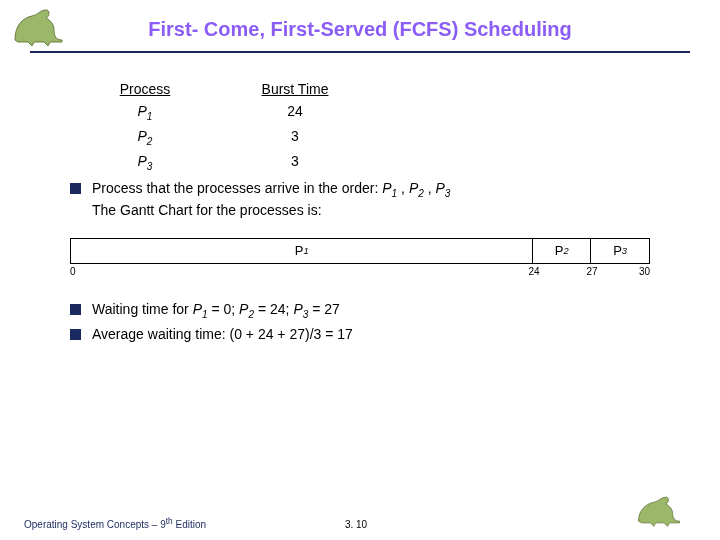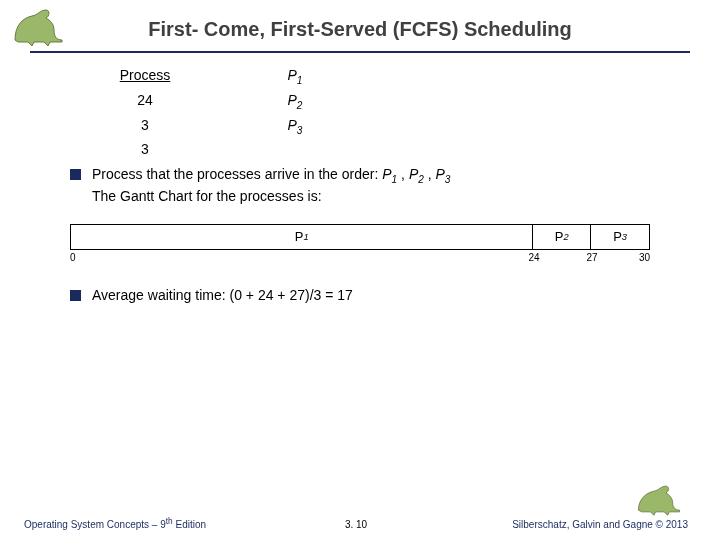--- a/index.html
+++ b/index.html
@@ -14,38 +14,38 @@
   }
   .header {
     position: relative;
     padding: 18px 30px 6px 30px;
     display: flex;
     align-items: center;
   }
   .header-title {
     font-size: 20px;
     font-weight: bold;
-    color: #404040;
+    color: #8b5cf6;
     flex: 1;
     text-align: center;
   }
   .dino-top {
     position: absolute;
     left: 10px;
     top: 6px;
     width: 60px;
     height: 42px;
   }
   .hr {
     margin: 4px 30px 0 30px;
     border: none;
     border-top: 2px solid #1a2a5e;
   }
   .content {
-    padding: 14px 70px 0 70px;
+    padding: 28px 70px 0 70px;
     font-size: 14px;
   }
   .proc-table {
     margin: 0 auto 8px auto;
     display: grid;
     grid-template-columns: 150px 150px;
     text-align: center;
     row-gap: 6px;
   }
   .proc-table .th { text-decoration: underline; }
@@ -114,20 +114,21 @@
     <path class="dino-shape" d="M5 34 C5 20 12 12 22 10 C28 9 30 4 36 4 C40 4 40 10 36 12 C40 14 44 18 44 24 C44 30 46 34 52 34 L52 36 L40 36 L38 40 L34 36 L24 36 L22 40 L18 36 L8 36 Z"></path>
   </svg>
   <div class="header-title">First- Come, First-Served (FCFS) Scheduling</div>
 </div>
 <hr class="hr">
 
 <div class="content">
 
   <div class="proc-table">
     <div class="th">Process</div>
+    <div class="th">Burst Time</div>
 
     <div><span class="proc-i">P</span><span class="sub">1</span></div>
     <div>24</div>
 
     <div><span class="proc-i">P</span><span class="sub">2</span></div>
     <div>3</div>
 
     <div><span class="proc-i">P</span><span class="sub">3</span></div>
     <div>3</div>
   </div>
@@ -160,29 +161,34 @@
       </div>
     <div class="ticks" id="ticks">
         <span style="transform: translateX(0px); left: 0%;">0</span>
         <span style="left: 80%;">24</span>
         <span style="left: 90%;">27</span>
         <span style="transform: translateX(-100%); left: 100%;">30</span>
       </div>
   </div>
 
   <ul class="bullet-list" style="margin-top:22px">
+    <li>
+      <span>Waiting time for </span>
+      <span class="proc-i">P</span><span class="sub">1</span><span>  = 0; </span>
+      <span class="proc-i">P</span><span class="sub">2</span><span>  = 24; </span>
+      <span class="proc-i">P</span><span class="sub">3</span><span> = 27</span>
+    </li>
     <li>Average waiting time:  (0 + 24 + 27)/3 = 17</li>
   </ul>
 
 </div>
 
 <div class="footer">
   <div>
     <span>Operating System Concepts – 9</span><sup>th</sup><span> Edition</span>
   </div>
   <div class="center">3. 10</div>
   <div class="footer-right-block">
     <svg class="dino-bottom" viewBox="0 0 60 42">
       <path class="dino-shape" d="M6 34 C6 22 14 14 24 12 C30 11 32 6 38 6 C42 6 42 12 38 14 C42 16 46 20 46 26 C46 30 48 34 54 34 L54 36 L42 36 L40 40 L36 36 L26 36 L24 40 L20 36 L10 36 Z"></path>
     </svg>
-    <div class="right">Silberschatz, Galvin and Gagne © 2013</div>
   </div>
 </div>
 
 </body></html>

